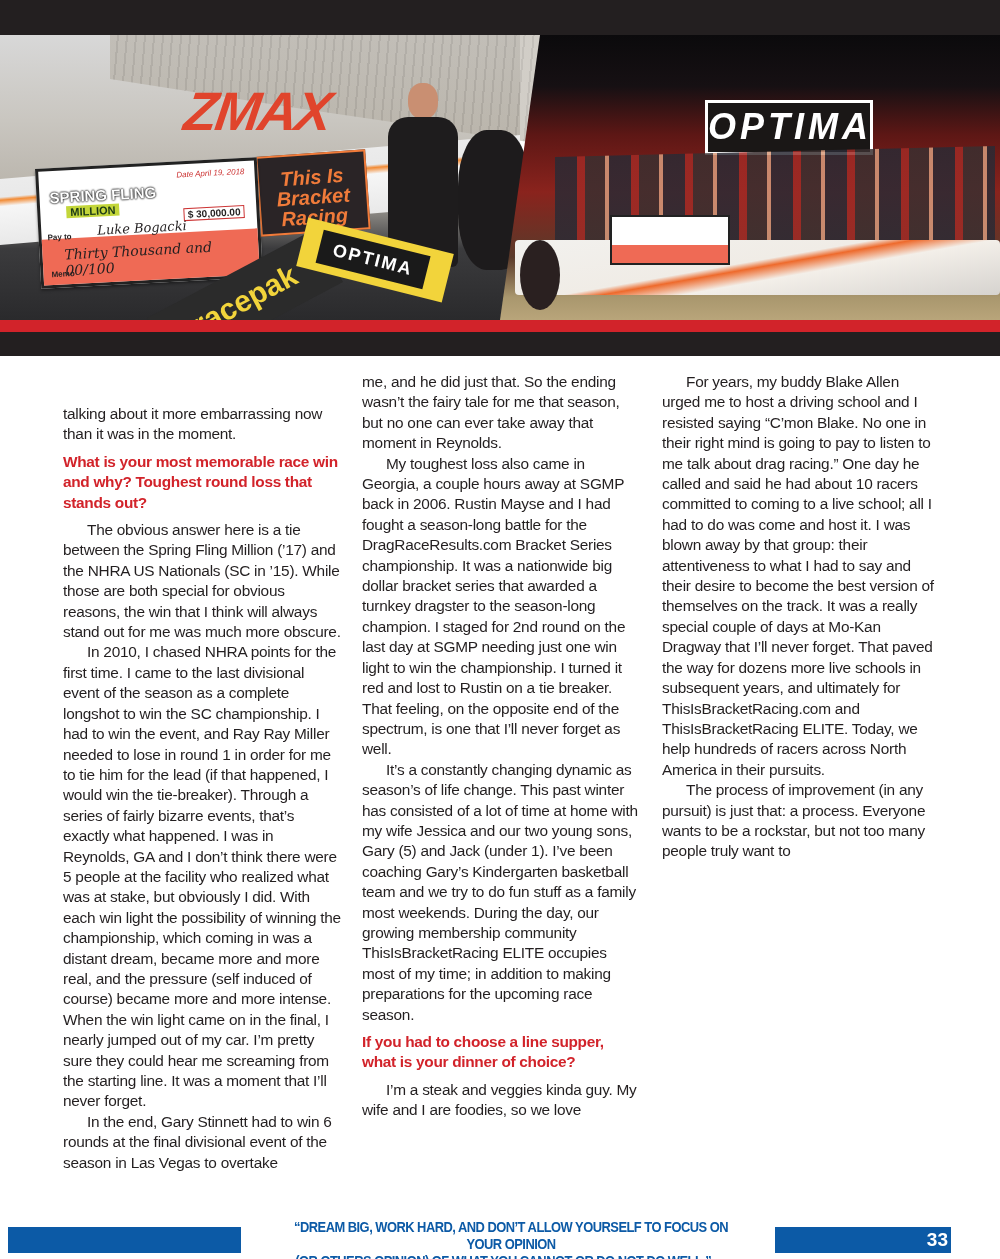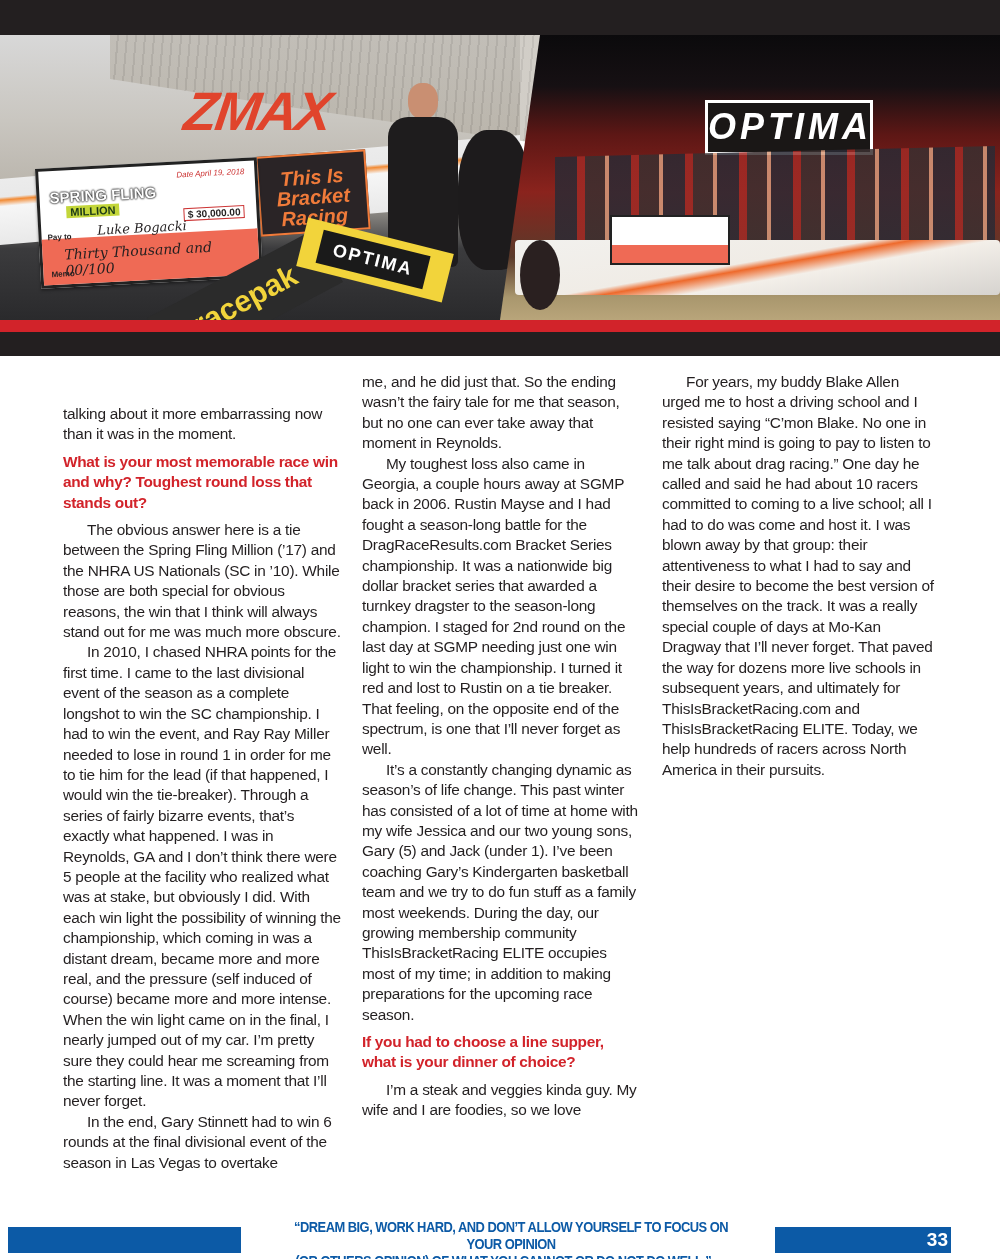--- a/index.html
+++ b/index.html
@@ -118,33 +118,34 @@
   <div class="wheel" style="left:520px; top:205px; width:40px; height:70px; border-radius:50%; background:#2a2020;"></div>
   <div class="check-right"></div>
 </div>
 
 <div class="red-stripe"></div>
 <div class="black-stripe"></div>
 
 <div class="col col-1">
     <p>talking about it more embarrassing now than it was in the moment.</p>
     <h3>What is your most memorable race win and why?  Toughest round loss that stands out?</h3>
-    <p class="indent">The obvious answer here is a tie between the Spring Fling Million (’17) and the NHRA US Nationals (SC in ’10).  While those are both special for obvious reasons, the win that I think will always stand out for me was much more obscure.</p>
+    <p class="indent">The obvious answer here is a tie between the Spring Fling Million (’17) and the NHRA US Nationals (SC in ’15).  While those are both special for obvious reasons, the win that I think will always stand out for me was much more obscure.</p>
     <p class="indent">In 2010, I chased NHRA points for the first time.  I came to the last divisional event of the season as a complete longshot to win the SC championship.  I had to win the event, and Ray Ray Miller needed to lose in round 1 in order for me to tie him for the lead (if that happened, I would win the tie-breaker).  Through a series of fairly bizarre events, that’s exactly what happened.  I was in Reynolds, GA and I don’t think there were 5 people at the facility who realized what was at stake, but obviously I did.  With each win light the possibility of winning the championship, which coming in was a distant dream, became more and more real, and the pressure (self induced of course) became more and more intense.  When the win light came on in the final, I nearly jumped out of my car.  I’m pretty sure they could hear me screaming from the starting line.  It was a moment that I’ll never forget.</p>
     <p class="indent">In the end, Gary Stinnett had to win 6 rounds at the final divisional event of the season in Las Vegas to overtake</p>
   </div>
 <div class="col col-2">
     <p>me, and he did just that.  So the ending wasn’t the fairy tale for me that season, but no one can ever take away that moment in Reynolds.</p>
     <p class="indent">My toughest loss also came in Georgia, a couple hours away at SGMP back in 2006.  Rustin Mayse and I had fought a season-long battle for the DragRaceResults.com Bracket Series championship.  It was a nationwide big dollar bracket series that awarded a turnkey dragster to the season-long champion.  I staged for 2nd round on the last day at SGMP needing just one win light to win the championship.  I turned it red and lost to Rustin on a tie breaker.  That feeling, on the opposite end of the spectrum, is one that I’ll never forget as well.</p>
     <p class="indent">It’s a constantly changing dynamic as season’s of life change.  This past winter has consisted of a lot of time at home with my wife Jessica and our two young sons, Gary (5) and Jack (under 1).  I’ve been coaching Gary’s Kindergarten basketball team and we try to do fun stuff as a family most weekends.  During the day, our growing membership community ThisIsBracketRacing ELITE occupies most of my time; in addition to making preparations for the upcoming race season.</p>
     <h3>If you had to choose a line supper, what is your dinner of choice?</h3>
     <p class="indent">I’m a steak and veggies kinda guy. My wife and I are foodies, so we love</p>
   </div>
 <div class="col col-3">
     <p class="indent">For years, my buddy Blake Allen urged me to host a driving school and I resisted saying “C’mon Blake.  No one in their right mind is going to pay to listen to me talk about drag racing.”  One day he called and said he had about 10 racers committed to coming to a live school; all I had to do was come and host it.  I was blown away by that group: their attentiveness to what I had to say and their desire to become the best version of themselves on the track.  It was a really special couple of days at Mo-Kan Dragway that I’ll never forget.  That paved the way for dozens more live schools in subsequent years, and ultimately for ThisIsBracketRacing.com and ThisIsBracketRacing ELITE.  Today, we help hundreds of racers across North America in their pursuits.</p>
+    <p class="indent">The process of improvement (in any pursuit) is just that: a process. Everyone wants to be a rockstar, but not too many people truly want to</p>
   </div>
 
 <div class="footer">
   <div class="footer-bar-left"></div>
   <div class="footer-quote">
     <div>“Dream big, work hard, and don’t allow yourself to focus on your opinion</div>
     <div>(or others opinion) of what you cannot or do not do well.” — Luke Bogacki</div>
   </div>
   <div class="footer-bar-right"></div>
   <div class="page-number">33</div>

